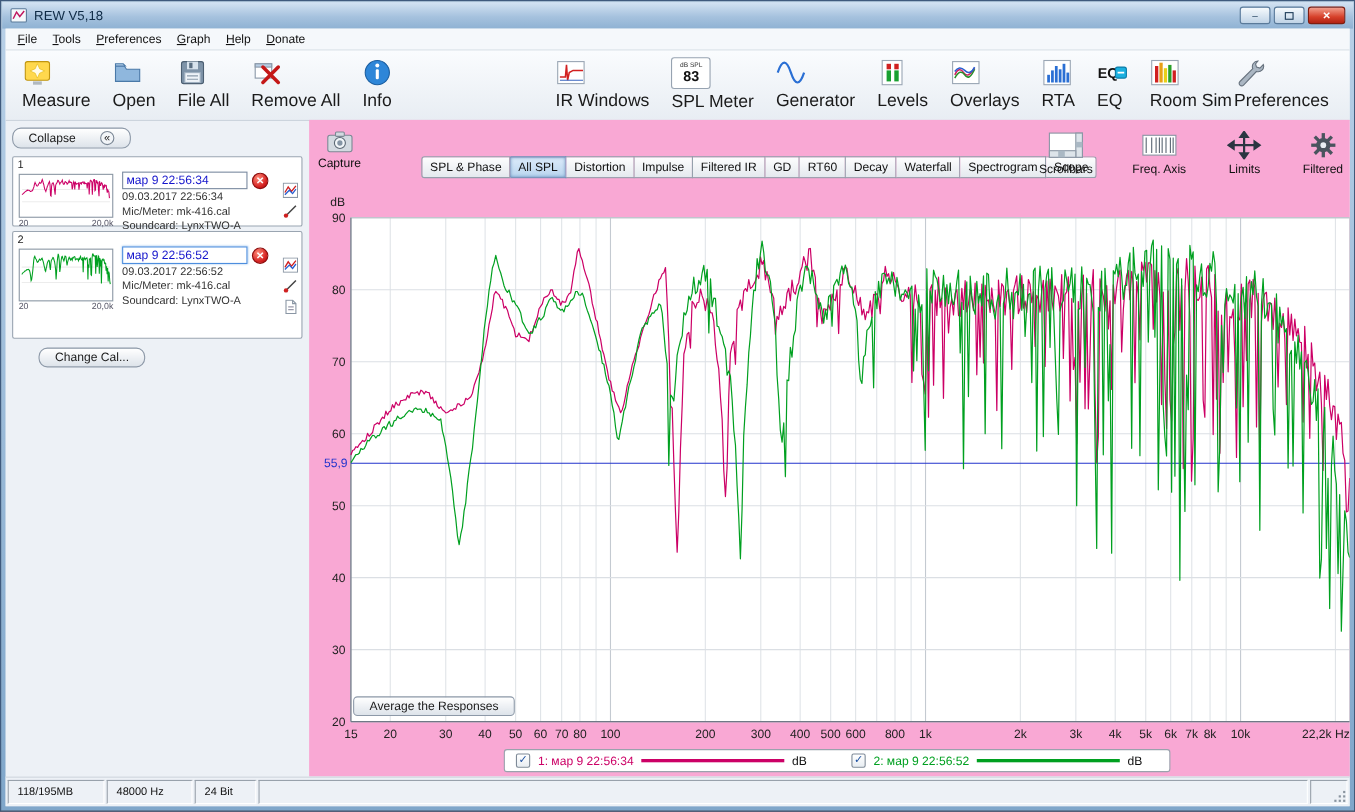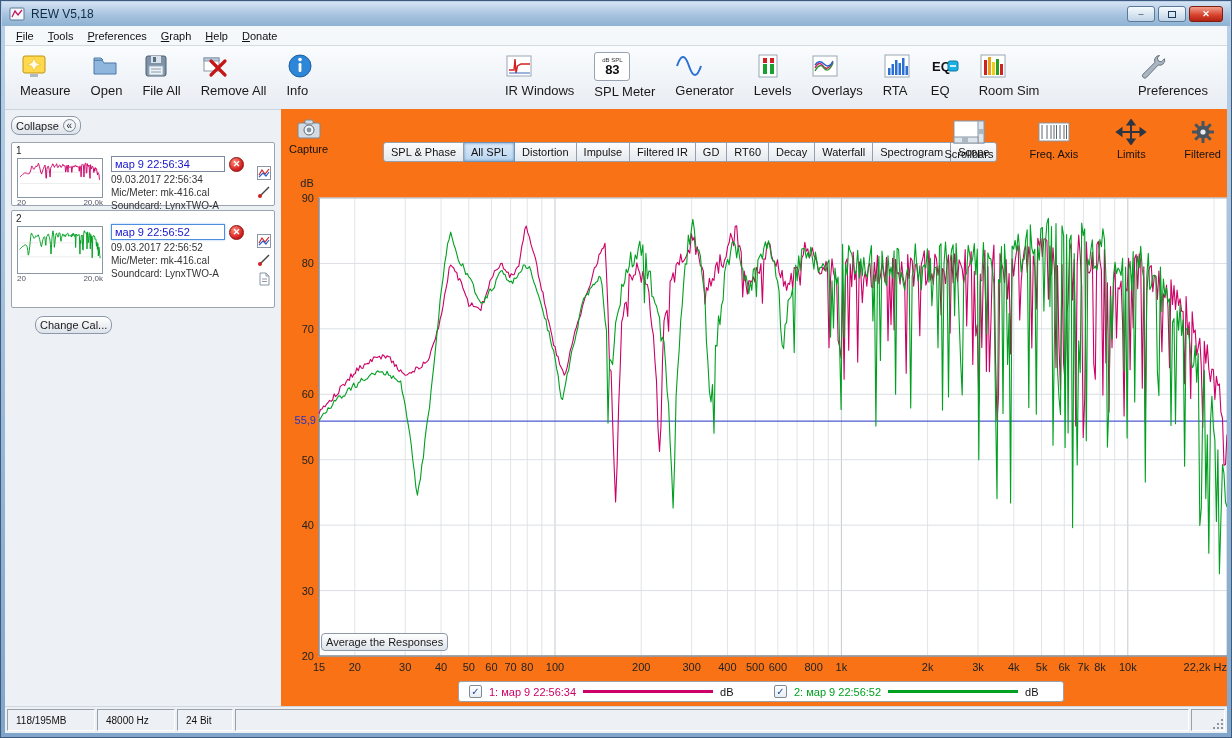--- a/index.html
+++ b/index.html
@@ -18,27 +18,27 @@
   .winbtn.close{width:34px;background:linear-gradient(#f29f8d,#d6402a 60%,#b22314);border-color:#7e1d10;color:#fff;font-weight:bold}
   
   .client{position:absolute;left:4px;right:4px;top:25px;bottom:4px;background:#edf1f6;overflow:hidden}
   .menubar{height:20px;background:#f5f8fb;border-bottom:1px solid #d4dbe3;display:flex;align-items:center;padding:0 4px}
   .menu-item{display:inline-block;padding:2px 7px;cursor:default}
   .menu-item::first-letter{text-decoration:underline}
   .toolbar{height:64px;background:linear-gradient(#fafcfe,#e8edf3);border-bottom:1px solid #ccd4dd;position:relative}
   .tgroup{position:absolute;top:4px;display:flex;gap:14px;align-items:flex-start}
   .tbtn{display:flex;flex-direction:column;gap:3px;padding:2px 3px}
   .tbtn svg{width:28px;height:28px}
-  .tbtn .tlabel{font-size:13px;color:#1a1a1a;white-space:nowrap}
+  .tbtn .tlabel{font-size:16px;color:#1a1a1a;white-space:nowrap}
   .spl-box{width:36px;height:29px;background:#fff;border:1px solid #97a3b1;border-radius:3px;display:flex;flex-direction:column;
     align-items:center;justify-content:center;line-height:1}
   .spl-box .spl-top{font-size:6px;color:#333}
   .spl-box .spl-val{font-size:13px;font-weight:bold;color:#111}
   
-  .btn{display:inline-flex;align-items:center;justify-content:space-between;gap:4px;padding:2px 4px;border:1px solid #8d99a8;border-radius:8px;
+  .btn{display:inline-flex;align-items:center;justify-content:space-between;gap:22px;padding:2px 14px;border:1px solid #8d99a8;border-radius:8px;
     background:linear-gradient(#ffffff,#dde3ea);font-size:11px;color:#1a1a1a;white-space:nowrap}
   
   .sidebar{position:absolute;left:2px;top:88px;width:274px;bottom:30px}
   .collapse-btn{position:absolute;left:4px;top:2px}
   .collapse-circ{display:inline-flex;width:13px;height:13px;border:1px solid #7c8896;border-radius:50%;align-items:center;
     justify-content:center;font-size:10px;background:#f2f5f8;line-height:1}
   .mentry{position:absolute;left:4px;width:264px;background:#fff;border:1px solid #9aa5b1;border-radius:2px;padding:2px 3px}
   .mentry.e1{top:28px;height:64px}
   .mentry.e2{top:96px;height:98px}
   .mnum{font-size:10px;color:#222;margin-left:1px}
@@ -50,21 +50,21 @@
   .name-row{display:flex;align-items:center;gap:4px;margin-bottom:1px}
   .mname{width:114px;height:16px;border:1px solid #7b8aa0;font-size:11px;color:#1515cc;padding:0 3px;background:#fff;font-family:inherit}
   .mentry.e2 .mname{border:1px solid #4d8ede;box-shadow:0 0 2px #9cc4ec}
   .del{width:15px;height:15px;min-width:15px;border-radius:50%;background:radial-gradient(circle at 35% 30%,#ff8a78,#d42020 65%,#9c0e0e);
     color:#fff;font-size:9px;font-weight:bold;display:flex;align-items:center;justify-content:center;border:1px solid #8c0d0d;line-height:1}
   .mline{font-size:10px;color:#333;line-height:13px;white-space:nowrap;overflow:hidden}
   .micons{position:absolute;right:3px;top:22px;display:flex;flex-direction:column;gap:4px}
   .micon{width:15px;height:15px;display:flex;align-items:center;justify-content:center}
   .changecal{position:absolute;left:28px;top:202px}
   
-  .graph-panel{position:absolute;left:276px;top:83px;width:948px;height:597px;background:#f97316}
+  .graph-panel{position:absolute;left:276px;top:83px;width:948px;height:597px;background:#f9a8d4}
   .capture{position:absolute;left:8px;top:8px;display:flex;flex-direction:column;align-items:center;gap:2px}
   .capture svg{width:28px;height:24px}
   .tabs{position:absolute;left:102px;top:33px;display:flex}
   .tab{padding:3px 7px;border:1px solid #95a0ac;border-left:none;background:linear-gradient(#fdfdfe,#e4e9ee);font-size:11px;white-space:nowrap}
   .tab:first-child{border-left:1px solid #95a0ac;border-radius:3px 0 0 3px}
   .tab:last-child{border-radius:0 3px 3px 0}
   .tab.active{background:linear-gradient(#ddeBFA,#b9d5ef);border-color:#6f93b8;box-shadow:inset 0 0 3px #5b88b5}
   .gright{position:absolute;right:8px;top:10px;display:flex;gap:36px}
   .gr-item{display:flex;flex-direction:column;align-items:center;gap:3px}
   .gr-item svg{height:26px}

